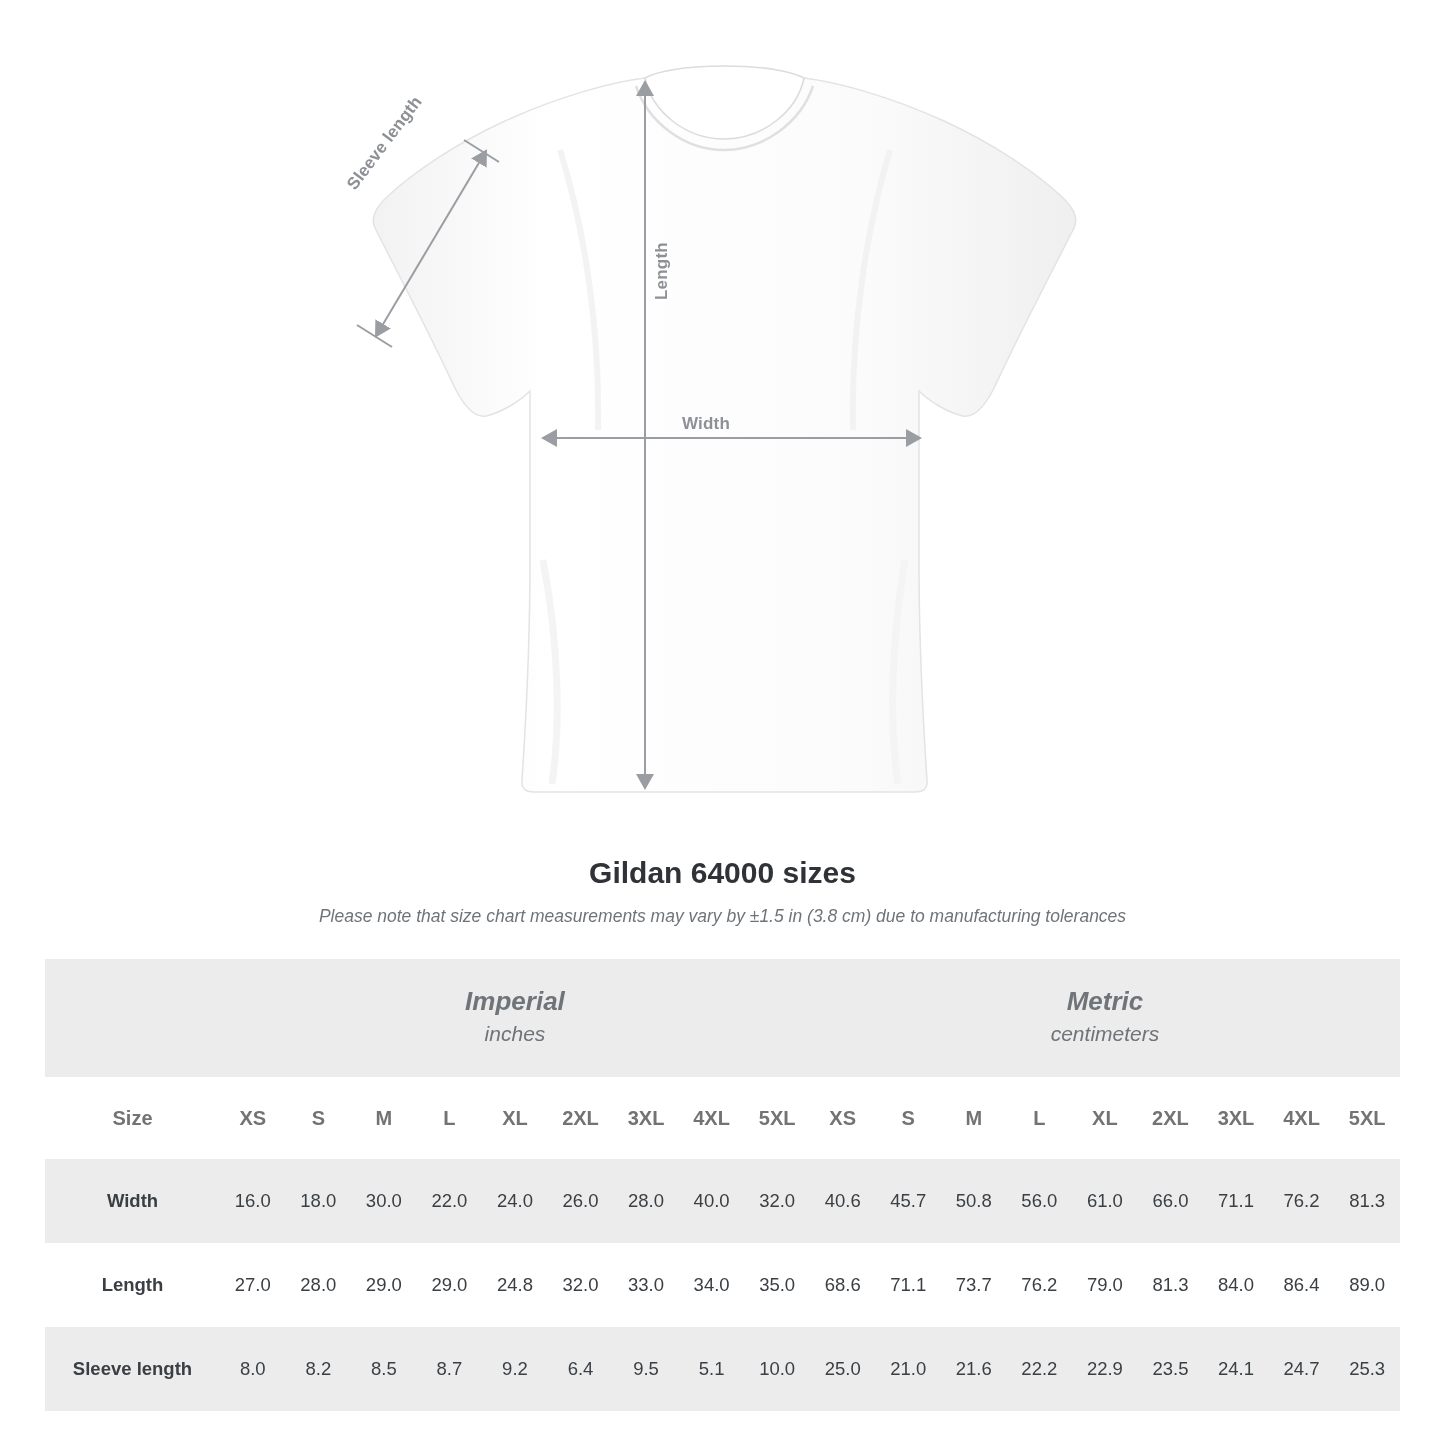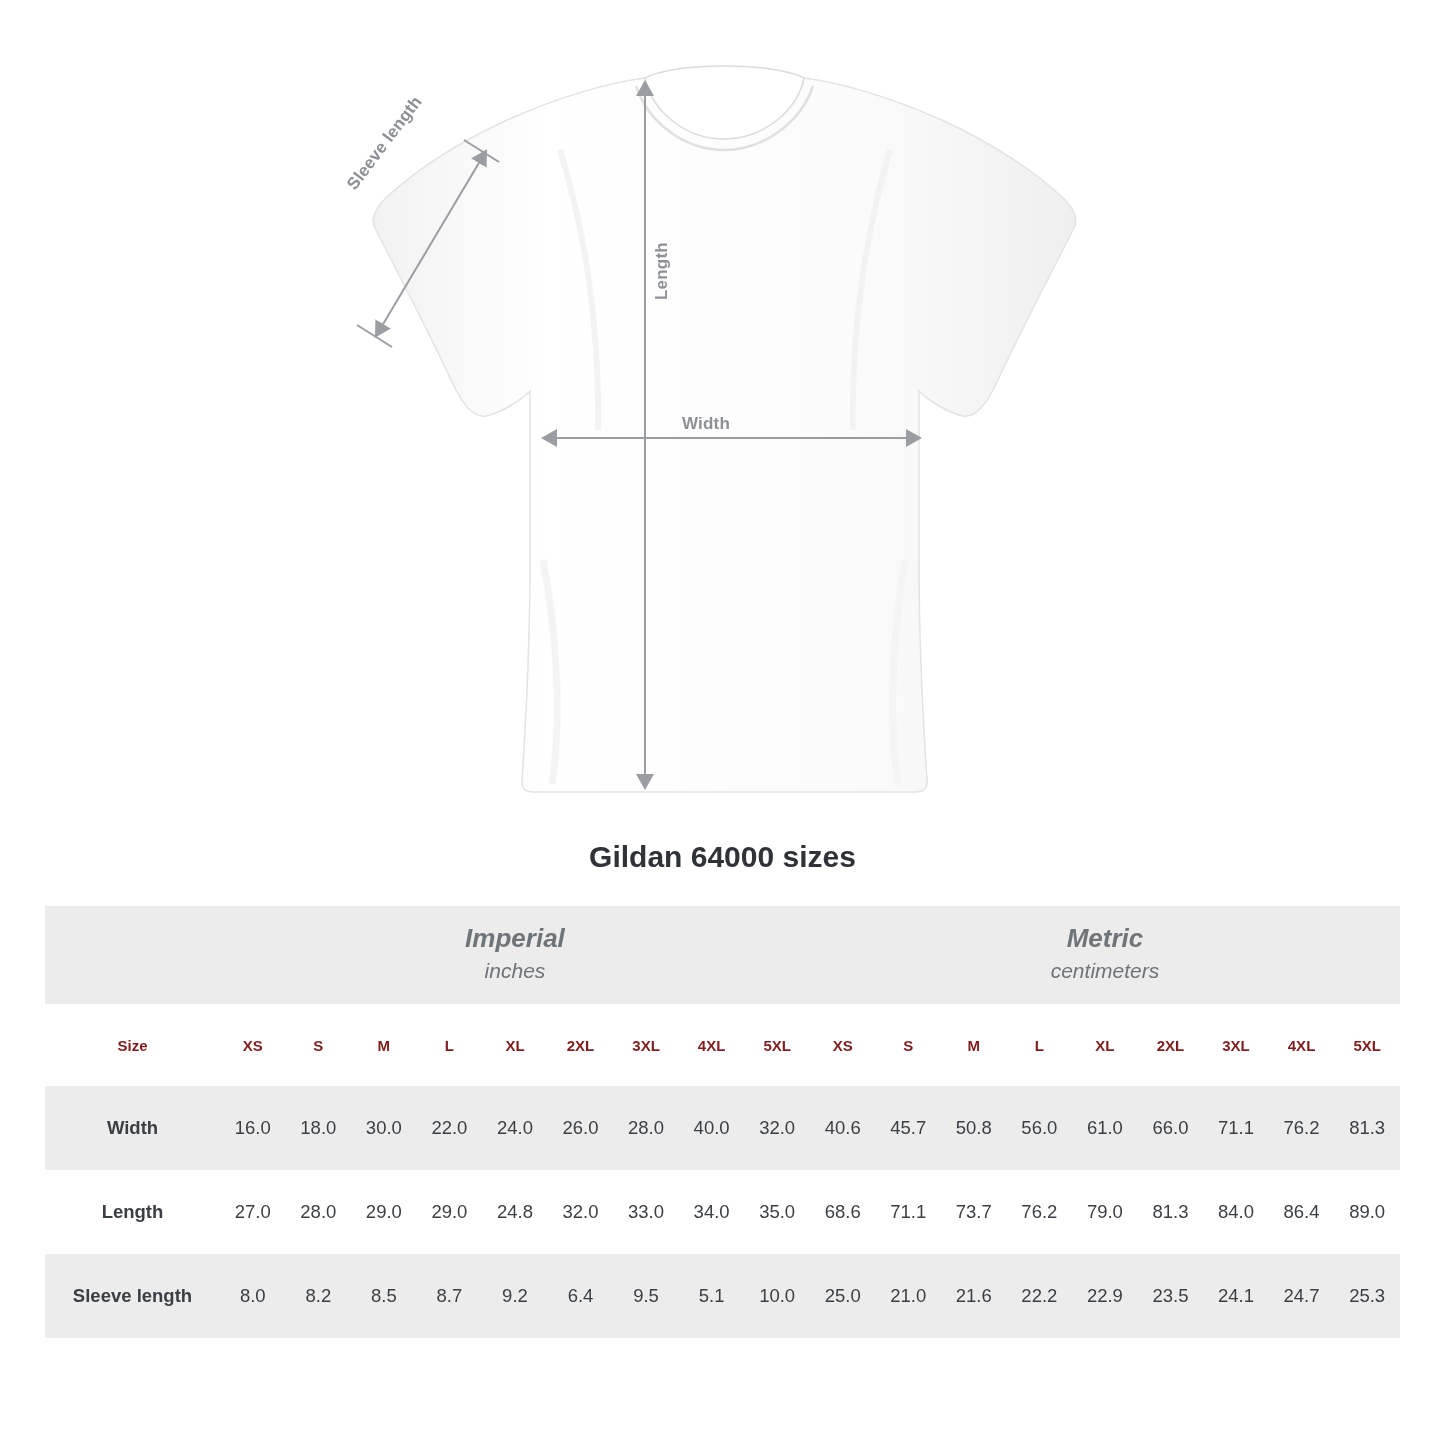--- a/index.html
+++ b/index.html
@@ -52,21 +52,21 @@
     transform-origin: left top;
   }
   .label-width {
     left: 682px;
     top: 414px;
   }
 
   
   .title-block {
     text-align: center;
-    margin-top: 10px;
+    margin-top: 26px;
   }
   .chart-title {
     font-size: 30px;
     font-weight: bold;
     color: #2f3337;
     margin: 0 0 16px 0;
   }
   .chart-note {
     font-size: 17.5px;
     font-style: italic;
@@ -85,21 +85,21 @@
   }
   table.size-table td,
   table.size-table th {
     text-align: center;
     vertical-align: middle;
     border: none;
   }
   
   .unit-row td {
     background: #ececec;
-    height: 98px;
+    height: 118px;
     padding: 0;
   }
   .unit-name {
     font-size: 26px;
     font-style: italic;
     font-weight: bold;
     color: #6f7479;
     line-height: 1.25;
   }
   .unit-sub {
@@ -109,23 +109,23 @@
     line-height: 1.6;
   }
   .row-head {
     font-size: 18.5px;
     font-weight: bold;
     color: #3a3f44;
   }
   .size-row td {
     background: #ffffff;
     height: 80px;
-    font-size: 15px;
-    font-weight: bold;
-    color: #7f1d1d;
+    font-size: 20px;
+    font-weight: bold;
+    color: #737373;
   }
   .data-row td {
     height: 82px;
     font-size: 18.5px;
     color: #3a3f44;
   }
   .data-row.shade td { background: #ececec; }
   .data-row.plain td { background: #ffffff; }
   .corner-cell { background: #ffffff; }
   .unit-row td.corner-cell { background: #ececec; }
@@ -201,20 +201,21 @@
       </g>
     </svg>
 
     <div class="dim-label label-sleeve">Sleeve length</div>
     <div class="dim-label label-length">Length</div>
     <div class="dim-label label-width">Width</div>
   </div>
 
   <div class="title-block">
     <h1 class="chart-title">Gildan 64000 sizes</h1>
+    <p class="chart-note">Please note that size chart measurements may vary by ±1.5 in (3.8 cm) due to manufacturing tolerances</p>
   </div>
 
   <div class="table-wrap">
     <table class="size-table">
       <colgroup id="size-table-colgroup">
           <col style="width: 175px;">
           <col style="width: 65.5556px;">
           <col style="width: 65.5556px;">
           <col style="width: 65.5556px;">
           <col style="width: 65.5556px;">

